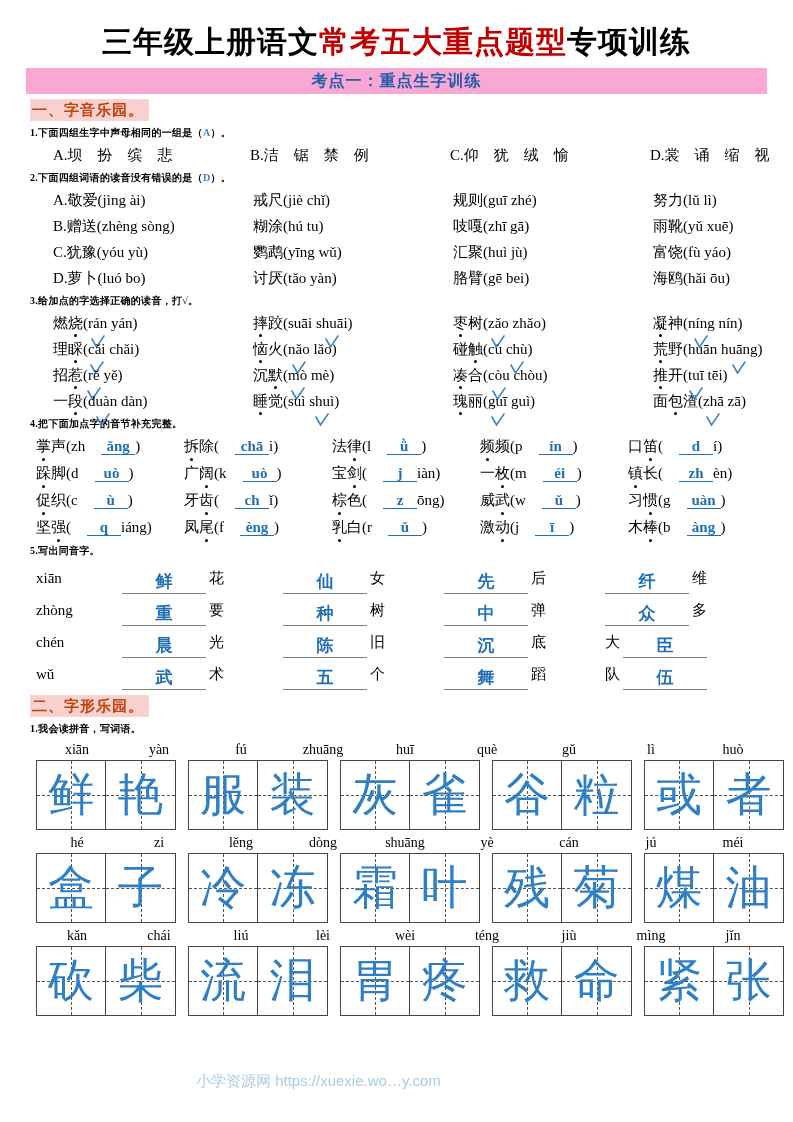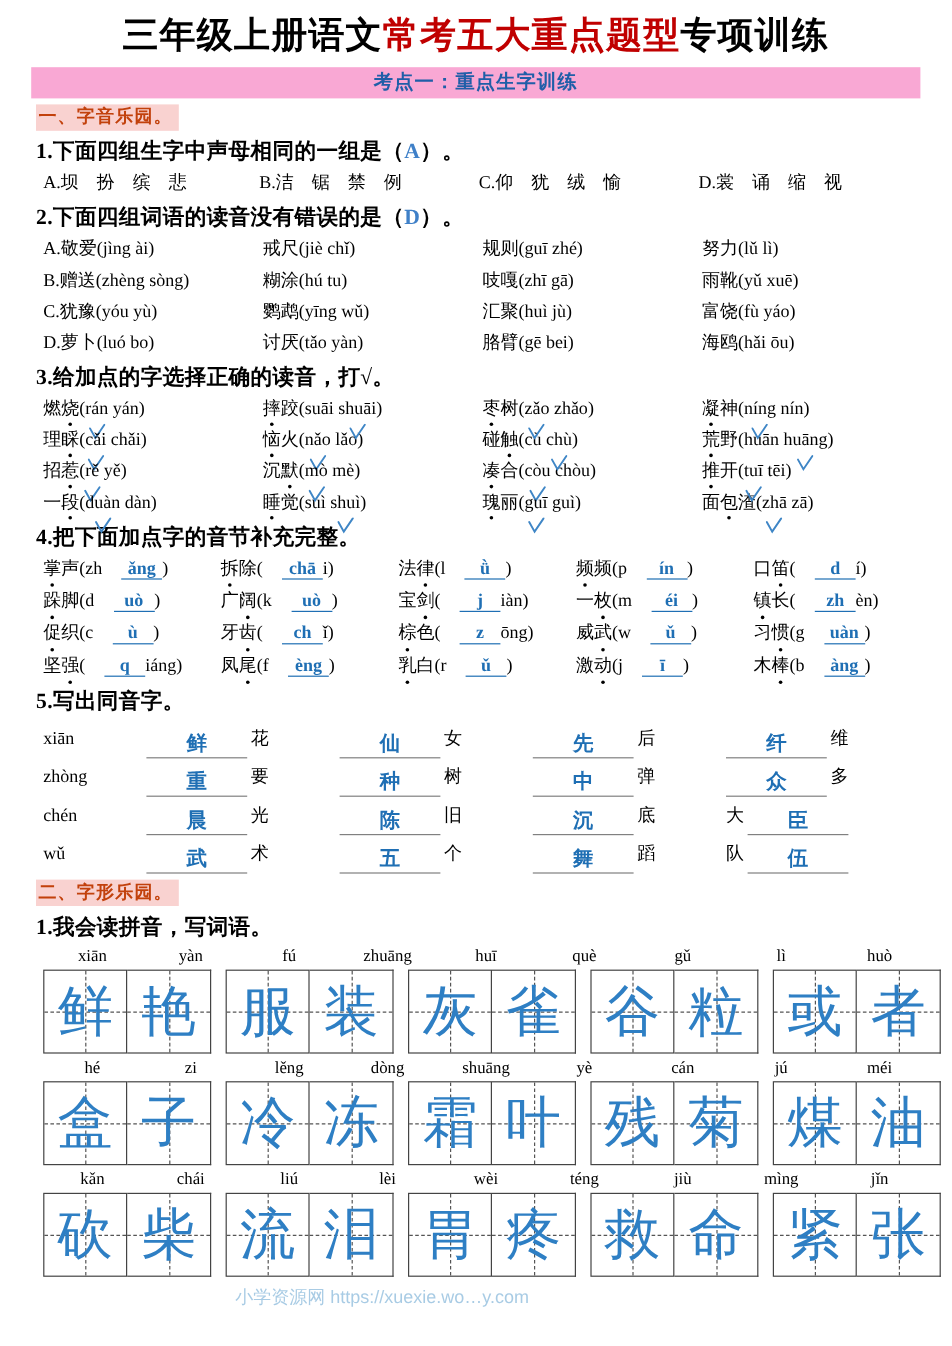--- a/index.html
+++ b/index.html
@@ -1,21 +1,21 @@
 <!DOCTYPE html>
 <html><head>
 <meta charset="utf-8">
 <style>
   html,body{margin:0;padding:0;}
   body{
     width:793px;height:1122px;background:#ffffff;
     font-family:"Liberation Serif","DejaVu Serif",serif;
     position:relative;overflow:hidden;
   }
-  .page{position:relative;width:793px;height:1122px;box-sizing:border-box;padding:0 26px;}
+  .page{position:relative;width:793px;height:1122px;box-sizing:border-box;padding:12px 26px;}
 
   
   .title{
     text-align:center;font-size:30px;font-weight:bold;color:#000;
     letter-spacing:1px;padding-top:8px;line-height:44px;white-space:nowrap;
   }
   .title .red{color:#c00000;}
 
   
   .band{
@@ -26,29 +26,29 @@
 
   
   .sec-head{
     display:inline-block;background:#f9d2d0;color:#c2410c;font-weight:bold;
     font-size:15px;line-height:20px;padding:1px 5px 1px 2px;margin:5px 0 2px 4px;
     letter-spacing:1px;
   }
 
   
   .q{
-    font-size:18px;font-weight:bold;color:#000;margin:3px 0 1px 4px;
+    font-size:10px;font-weight:bold;color:#000;margin:3px 0 1px 4px;
     letter-spacing:0.3px;white-space:nowrap;
   }
   .q .ans{color:#3f80c8;font-weight:bold;font-family:"Liberation Serif",serif;}
 
   
   .grid4{margin:2px 0 0 10px;}
   .grid4 .row{display:flex;font-size:15px;line-height:26px;color:#000;white-space:nowrap;}
-  .grid4 .c{width:183px;flex:0 0 183px;}
+  .grid4 .c{width:183px;flex:0 0 183px;margin-left:17px;}
   .grid4 .c.w1{width:180px;flex:0 0 180px;}
 
   
   .dot{position:relative;display:inline-block;}
   .dot::after{
     content:"";position:absolute;left:50%;bottom:-1px;margin-left:-1.5px;
     width:3px;height:3px;border-radius:50%;background:#000;
   }
   .py{font-family:"Liberation Serif",serif;}
 

